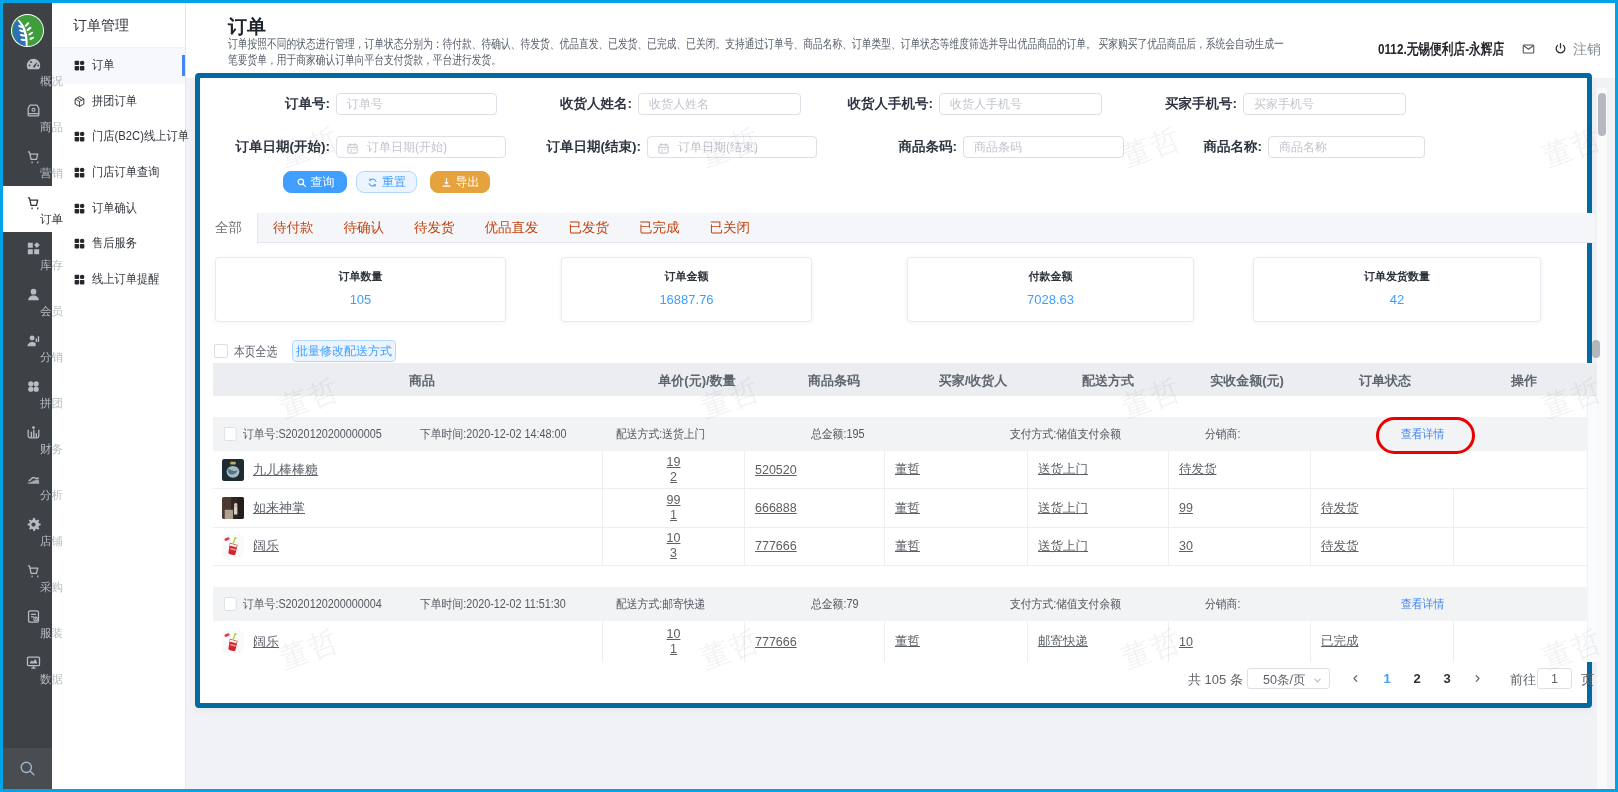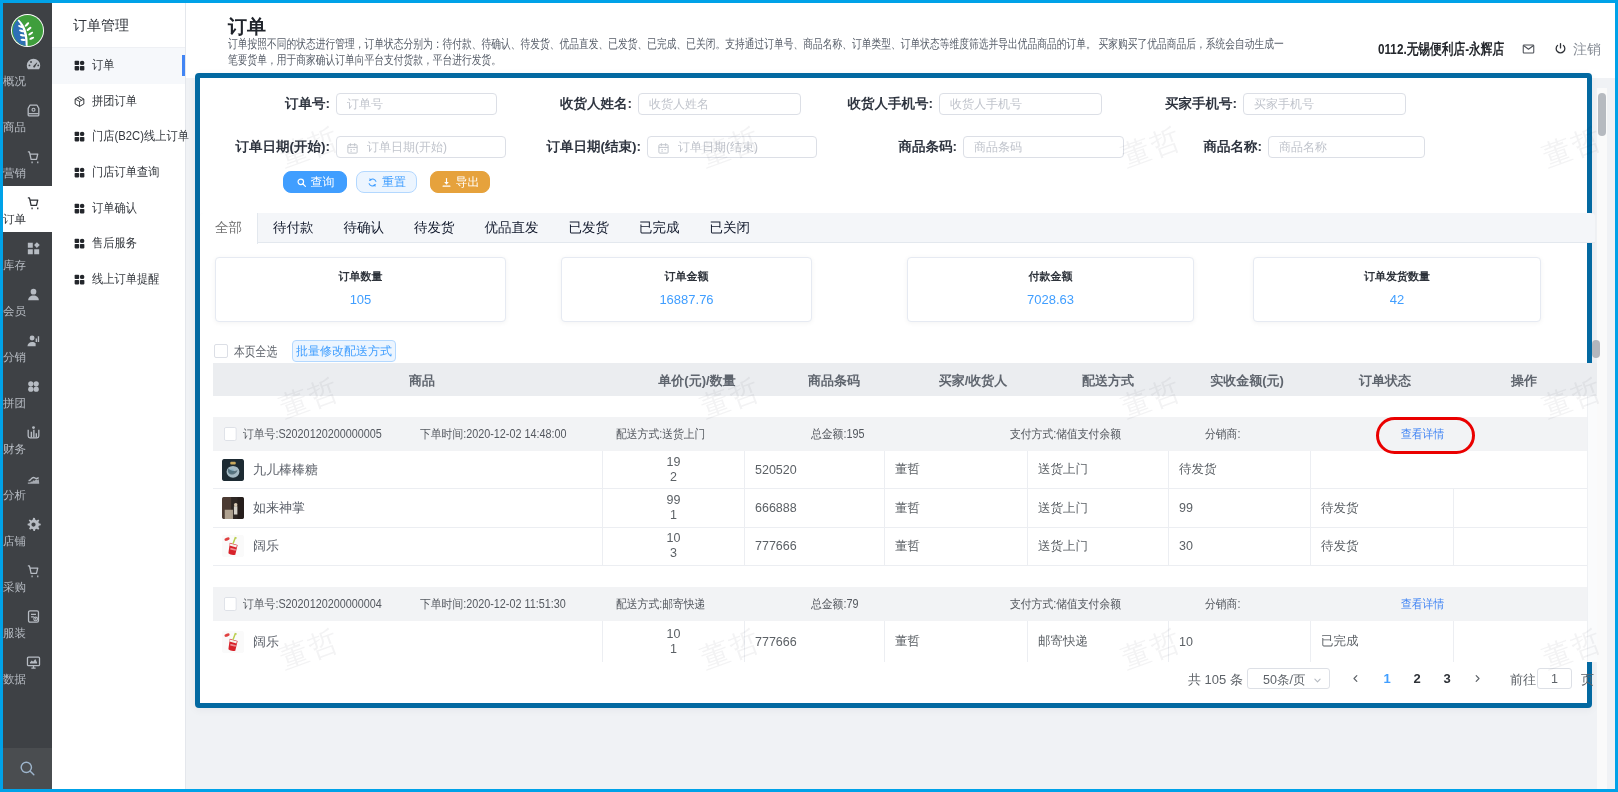--- a/index.html
+++ b/index.html
@@ -5,21 +5,21 @@
   * { margin:0; padding:0; box-sizing:border-box; }
   html,body { width:1618px; height:792px; overflow:hidden; }
   body { font-family:"Liberation Sans", sans-serif; background:#fff; position:relative; }
   #stage { position:absolute; left:0; top:0; width:1618px; height:792px; background:#fff; }
   .frame { position:absolute; inset:0; border:3px solid #00a2e8; z-index:999; pointer-events:none; }
 
   
   .app-sidebar { position:absolute; left:3px; top:3px; width:49px; height:786px; background:#3e4145; z-index:5; }
   .app-logo { position:absolute; left:7px; top:10px; width:35px; height:35px; }
   .app-items { position:absolute; left:0; top:45px; width:49px; }
-  .app-item { width:60px; height:46px; padding-top:8px; color:#b7bcc3; text-align:left; cursor:pointer; }
+  .app-item { width:60px; height:46px; padding-top:8px; color:#b7bcc3; text-align:right; cursor:pointer; }
   .app-item .ico { display:block; margin:0 auto 2px; width:17px; height:17px; }
   .app-item .lbl { display:block; font-size:11.5px; line-height:13px; }
   .app-item.active { background:#fff; color:#2f3237; }
   .app-search { position:absolute; left:0; bottom:0; width:49px; height:41px; background:#4a4d50; }
   .app-search .ico { display:block; margin:11px auto; width:19px; height:19px; color:#9db4cb; }
 
   
   .menu-sidebar { position:absolute; left:52px; top:3px; width:134px; height:786px; background:#fff; border-right:1px solid #e4e7ec; z-index:4; }
   .menu-title { height:45px; line-height:45px; padding-left:21px; font-size:14px; color:#2e3239; border-bottom:1px solid #eef0f4; }
   .menu-item { position:relative; height:35.6px; display:flex; align-items:center; padding-left:21px; font-size:13px; color:#33373d; cursor:pointer; }
@@ -63,21 +63,21 @@
 
   .actions { position:absolute; left:0; top:93px; height:22px; }
   .btn { position:absolute; top:0; height:22px; border-radius:8px; font-size:12px; display:flex; align-items:center; justify-content:center; gap:4px; cursor:pointer; border:1px solid transparent; }
   .btn .bico { width:11px; height:11px; }
   .btn-search { left:83px; width:64px; background:#409eff; color:#fff; border-color:#409eff; }
   .btn-reset { left:156px; width:61px; background:#ecf5ff; color:#409eff; border-color:#b3d8ff; }
   .btn-export { left:230px; width:60px; background:#e6a23c; color:#fff; border-color:#e6a23c; }
 
   
   .tabbar { position:absolute; left:0; top:135px; width:1395px; height:30px; background:#f4f6f9; border-bottom:1px solid #e3e8ee; border-radius:4px 4px 0 0; display:flex; z-index:2; }
-  .tab { height:30px; line-height:30px; padding:0 15px; font-size:13.5px; color:#0f172a; cursor:pointer; }
+  .tab { height:30px; line-height:30px; padding:0 15px; font-size:13.5px; color:#c2410c; cursor:pointer; }
   .tab.active { background:#fff; color:#737373; border-right:1px solid #e3e8ee; height:31px; border-radius:4px 0 0 0; }
 
   
   .stat-card { position:absolute; top:179px; height:65px; background:#fff; border:1px solid #e6eaf2; border-radius:4px; box-shadow:0 1px 5px rgba(0,0,0,.05); text-align:center; }
   .stat-title { margin-top:11px; font-size:11px; font-weight:bold; color:#2e333b; }
   .stat-value { margin-top:8px; font-size:13px; color:#409eff; }
   .st-0 { left:15px;  width:291px; }
   .st-1 { left:361px; width:251px; }
   .st-2 { left:707px; width:287px; }
   .st-3 { left:1053px; width:288px; }
@@ -97,21 +97,21 @@
   .tbl-scroll-thumb { position:absolute; left:1391.5px; top:262px; width:8px; height:18px; background:#b2b6bd; border-radius:4px; z-index:3; }
   .spacer { height:21px; }
   .order-group + .order-group { margin-top:21px; }
   .group-hd { position:relative; height:34px; background:#f2f3f5; font-size:13px; color:#54585f; }
   .group-hd > span { position:absolute; top:9px; white-space:nowrap; display:inline-block; font-size:12px; transform:scaleX(.9); transform-origin:left center; }
   .group-hd .checkbox { position:absolute; left:11px; top:10px; }
   .g-no { left:30px; } .g-time { left:207px; } .g-del { left:403px; } .g-total { left:598px; }
   .g-pay { left:797px; } .g-dist { left:992px; }
   .g-link { left:1188px; color:#4285f4; cursor:pointer; }
   .red-oval { position:absolute; left:1163px; top:0px; width:99px; height:37px; border:3px solid #ea0000; border-radius:19px; pointer-events:none; z-index:9; }
-  .prow { display:grid; grid-template-columns:390px 142px 140px 143px 141px 142px 143px 133px; height:38.4px; border-bottom:1px solid #eceef2; font-size:12.5px; color:#5c6166; }
+  .prow { display:grid; grid-template-columns:390px 142px 140px 143px 141px 142px 143px 133px; height:38.4px; border-bottom:1px solid #eceef2; font-size:12.5px; color:#5c6166;text-decoration:underline; }
   .prow.cut { height:41px; border-bottom:none; }
   .pcell { border-right:1px solid #eceef2; display:flex; align-items:center; padding-left:10px; overflow:hidden; }
   .pcell:last-child { border-right:none; }
   .pcell.prod { padding-left:9px; }
   .pcell.price { flex-direction:column; justify-content:center; padding-left:0; text-align:center; line-height:15px; }
   .thumb { width:22px; height:22px; flex:none; margin-right:9px; border-radius:2px; }
   .pname { font-size:13px; color:#5a5f68; }
 
   
   .pagi { position:absolute; left:0; top:590px; width:1395px; height:21px; font-size:13px; color:#5e6369; }

